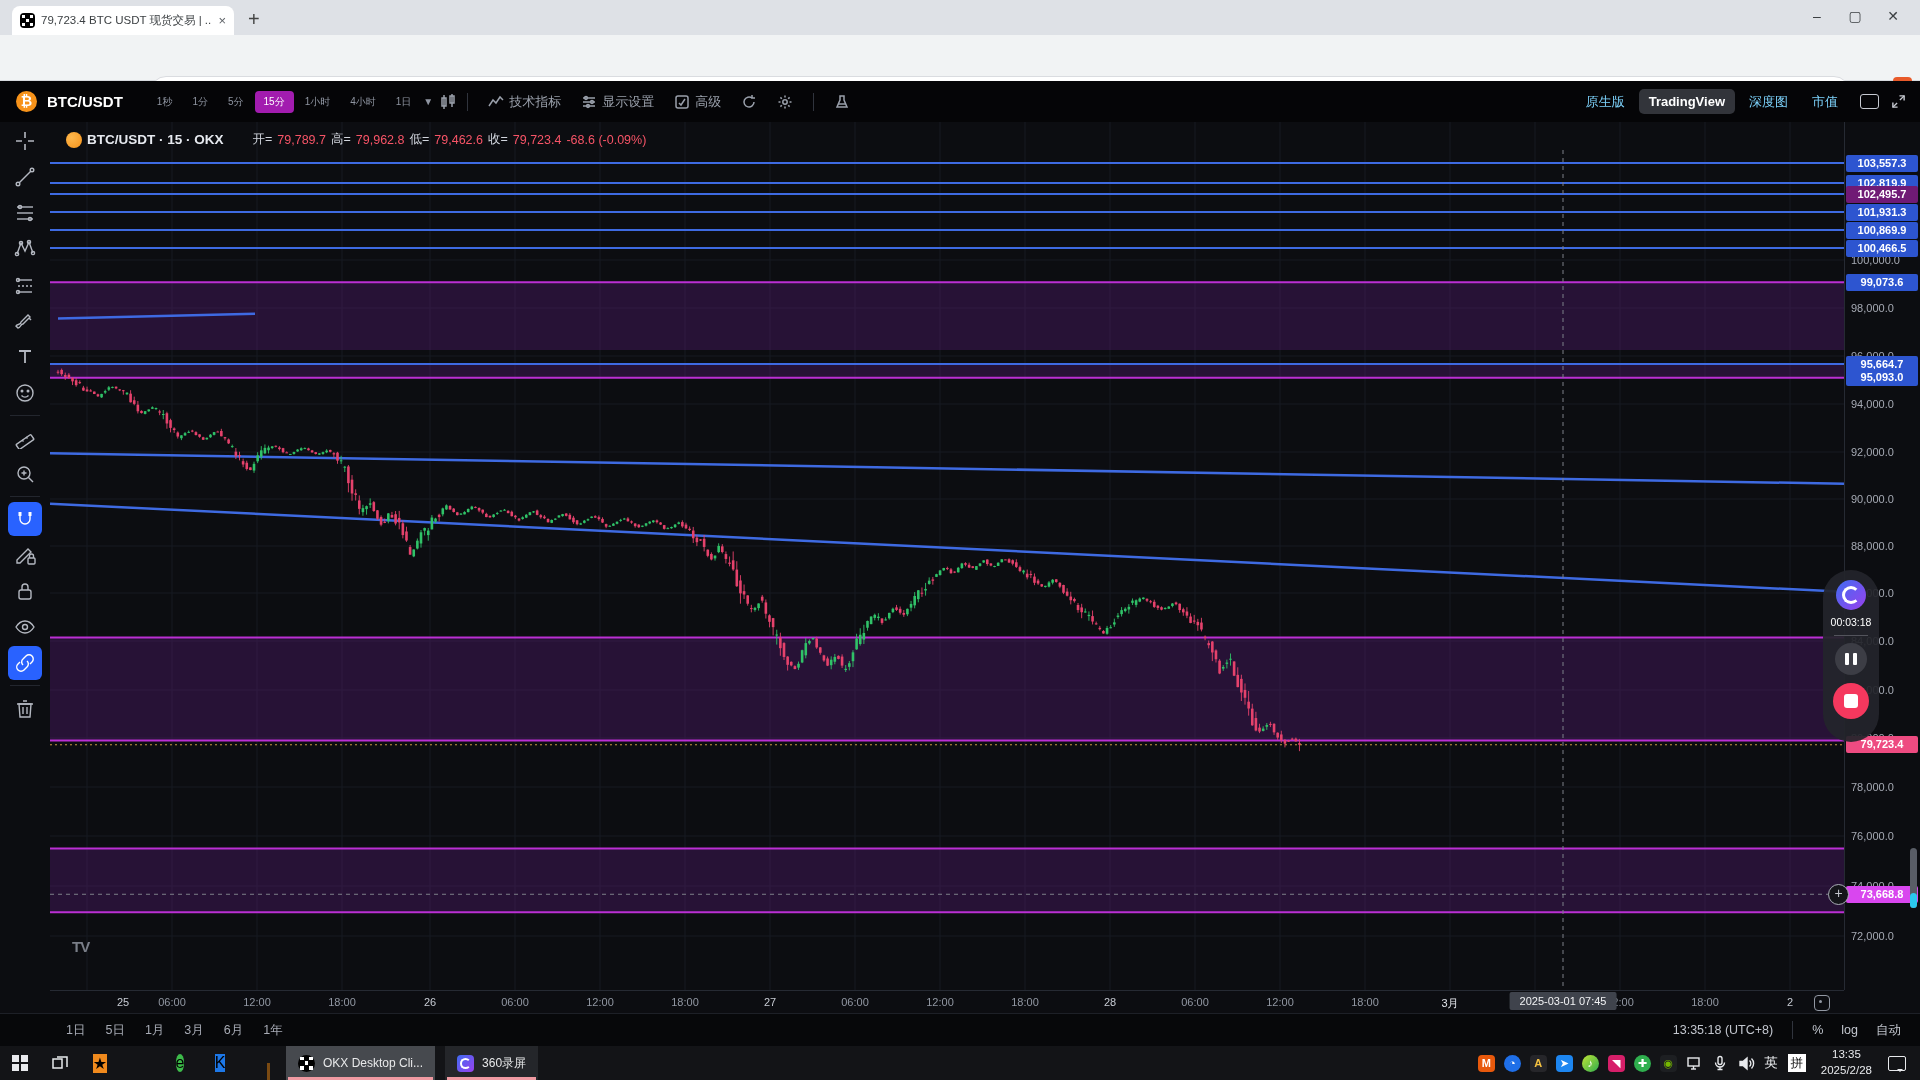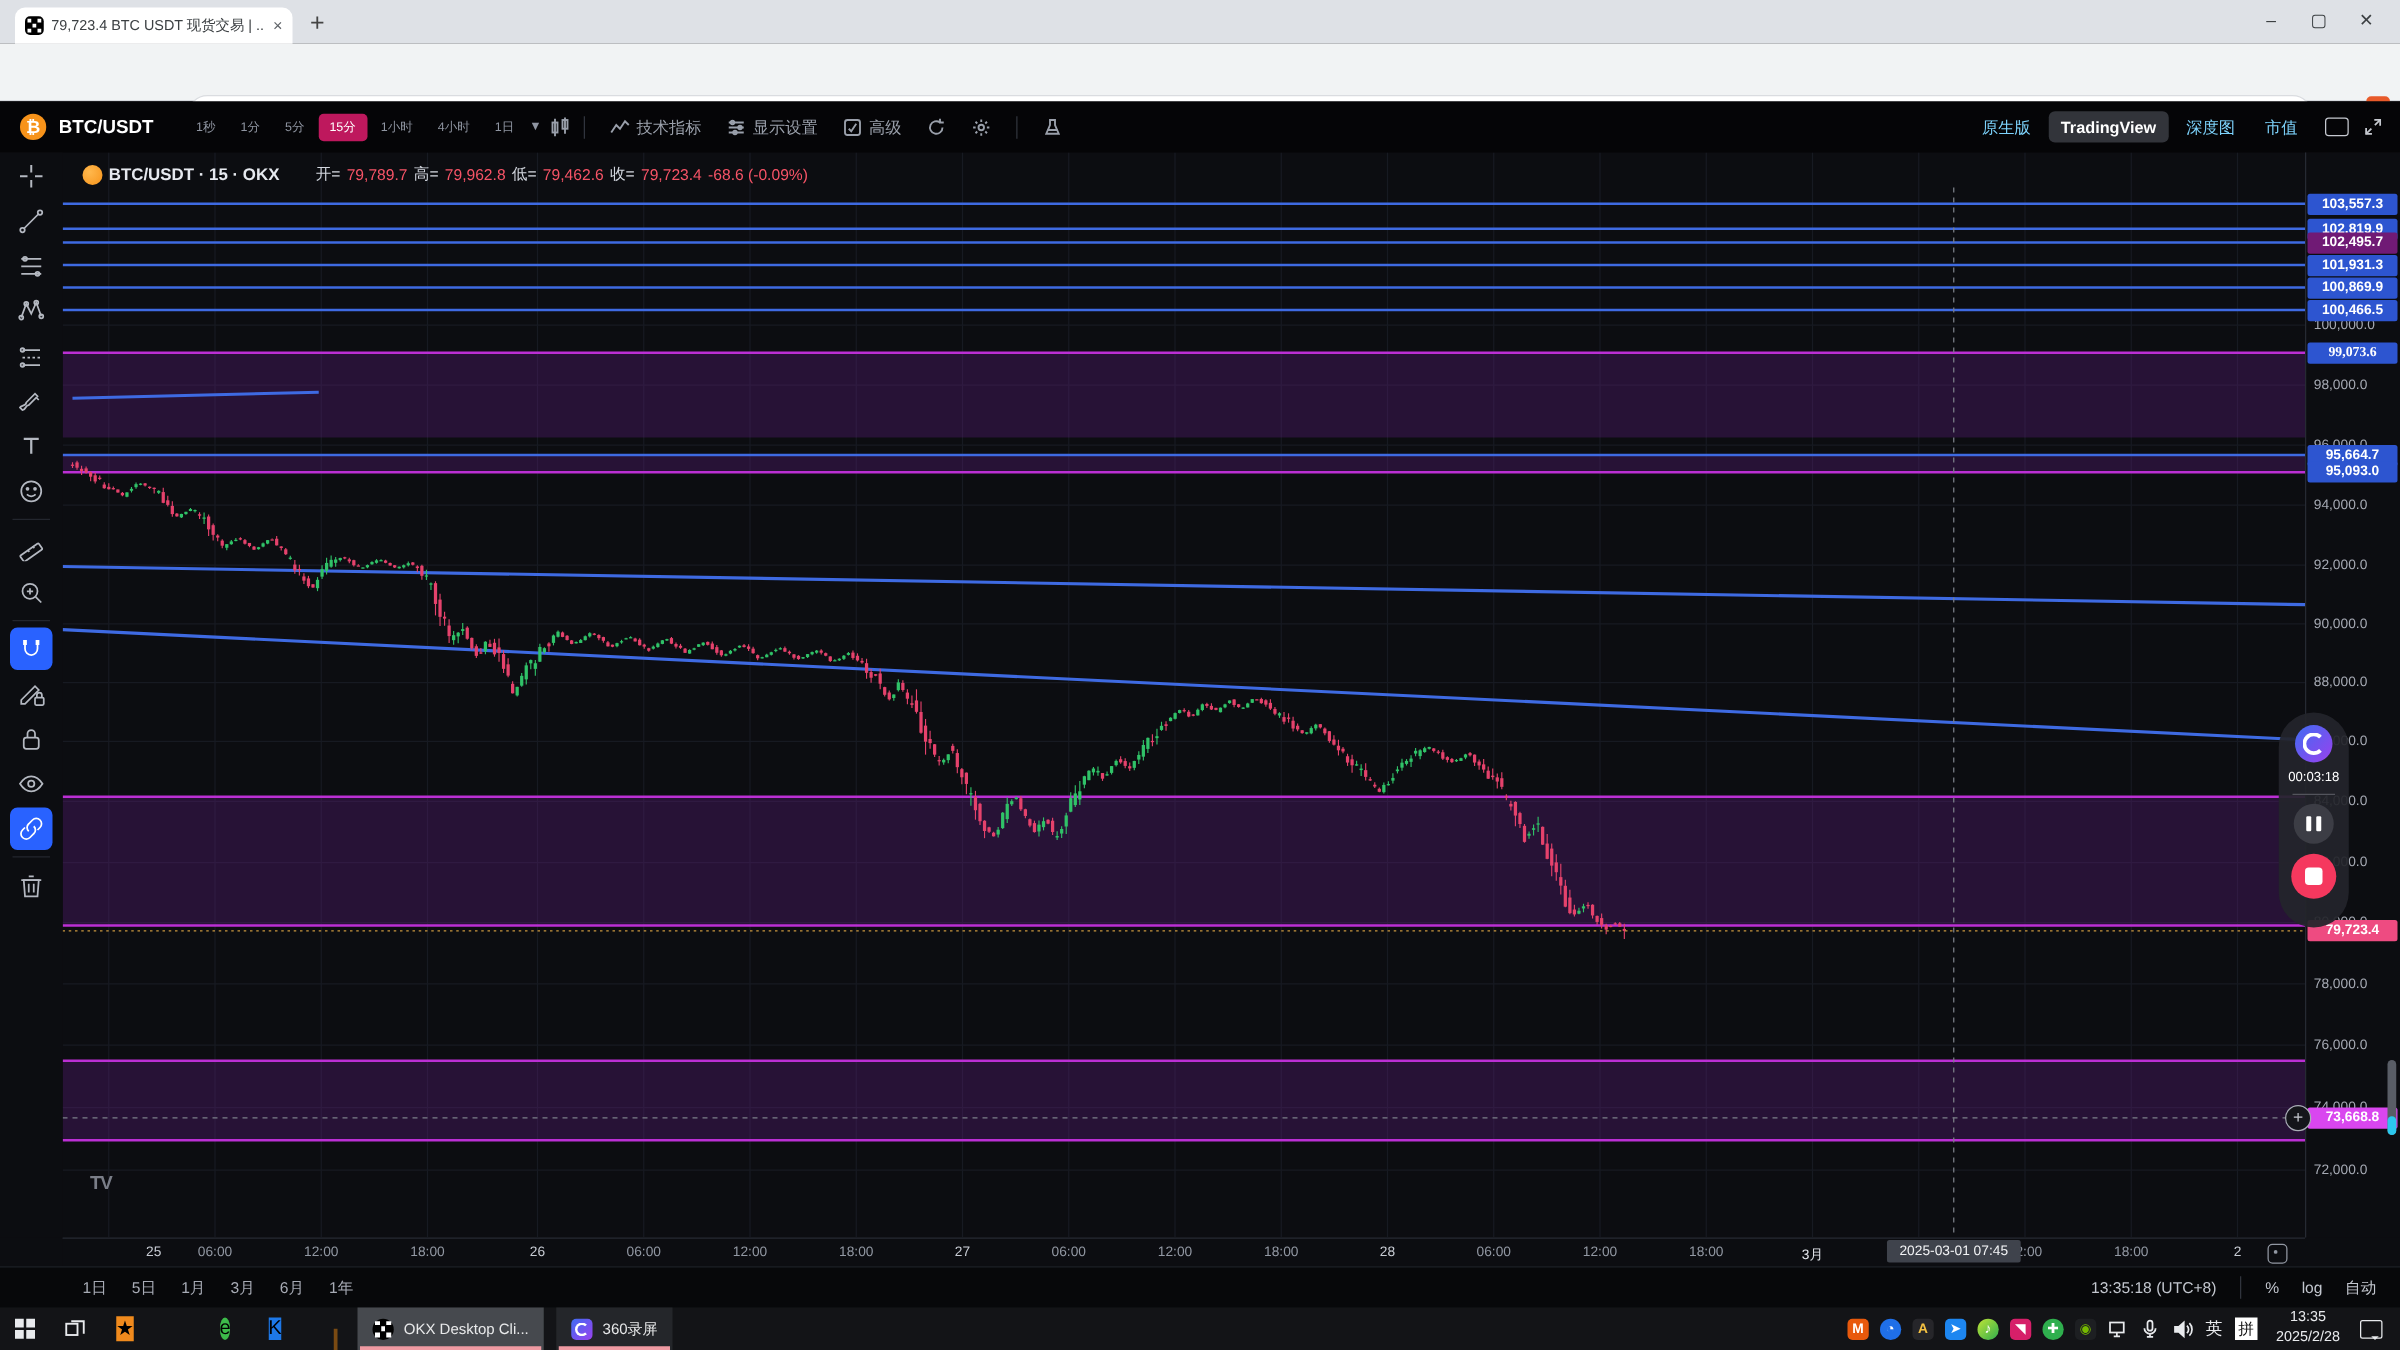--- a/index.html
+++ b/index.html
@@ -23,21 +23,21 @@
   #urlpill{left:150px;top:41px;width:1700px;height:32px;background:#fff;border:1px solid #dadce0;border-radius:16px;
        display:flex;align-items:center;padding:0 16px;box-sizing:border-box;}
   #urlpill span{font-size:13.5px;color:#202124;}
   #extic{left:1893px;top:42px;width:19px;height:19px;border-radius:4px;background:#e85a2a;}
   
   #okxbar{left:0;top:81px;width:1920px;height:41px;background:#050507;display:flex;align-items:center;}
   .btcic{width:21px;height:21px;border-radius:50%;background:#f7931a;color:#fff;font-weight:bold;font-size:14px;
        text-align:center;line-height:21px;margin:0 10px 0 16px;flex:none;}
   #okxbar .sym{color:#fff;font-weight:bold;font-size:15px;margin-right:24px;}
   .tfbtn{color:#8f95a1;font-size:10px;padding:4px 9px;border-radius:4px;margin:0 1px;}
-  .tfbtn.on{background:#be185d;color:#fff;}
+  .tfbtn.on{background:#a21caf;color:#fff;}
   .tchev{color:#8f95a1;font-size:10px;margin:0 6px 0 2px;}
   .vdiv{width:1px;height:18px;background:#30343d;margin:0 10px;}
   .menuitm{color:#9aa0ab;font-size:13px;display:flex;align-items:center;gap:5px;padding:0 10px;}
   .mic{width:16px;height:16px;fill:none;stroke:#9aa0ab;stroke-width:1.5;}
   #okxright{margin-left:auto;display:flex;align-items:center;margin-right:14px;gap:4px;}
   .rt{color:#7dd3fc;font-size:13px;padding:5px 10px;border-radius:5px;}
   .rt.on{background:#32343a;color:#fff;font-weight:bold;}
   .sqic{width:17px;height:13px;border:1.6px solid #c6c9d0;border-radius:3px;margin:0 8px;}
   
   #ticker{left:66px;top:131px;display:flex;align-items:center;gap:5px;z-index:5;}
@@ -1106,21 +1106,21 @@
     <div class="ptick" style="top: 659px;">78,000.0</div>
     <div class="ptick" style="top: 708px;">76,000.0</div>
     <div class="ptick" style="top: 758px;">74,000.0</div>
     <div class="ptick" style="top: 808px;">72,000.0</div>
     <div class="pbadge" style="top: 32.5px; background: rgb(45, 85, 208);">103,557.3</div>
     <div class="pbadge" style="top: 52.5px; background: rgb(45, 85, 208);">102,819.9</div>
     <div class="pbadge" style="top: 63.5px; background: #701a75;">102,495.7</div>
     <div class="pbadge" style="top: 81.5px; background: rgb(45, 85, 208);">101,931.3</div>
     <div class="pbadge" style="top: 99.5px; background: rgb(45, 85, 208);">100,869.9</div>
     <div class="pbadge" style="top: 117.5px; background: rgb(45, 85, 208);">100,466.5</div>
-    <div class="pbadge" style="top: 151.734px; background: rgb(45, 85, 208); font-family: Liberation Serif, serif;">99,073.6</div>
+    <div class="pbadge" style="top: 151.734px; background: rgb(45, 85, 208);">99,073.6</div>
     <div class="pbadge" style="top: 233.547px; background: rgb(45, 85, 208);">95,664.7</div>
     <div class="pbadge" style="top: 247.268px; background: rgb(45, 85, 208);">95,093.0</div>
     <div class="pbadge" style="top: 614.277px; background: rgb(238, 75, 129);">79,723.4</div>
     <div class="pbadge" style="top: 763.78px; background: #d946ef;">73,668.8</div>
   </div>
 <div class="abs" id="taxis">
     <div class="ttick maj" style="left: 37px; margin-left: 36px;">25</div>
     <div class="ttick" style="left: 122px;">06:00</div>
     <div class="ttick" style="left: 207px;">12:00</div>
     <div class="ttick" style="left: 292px;">18:00</div>

